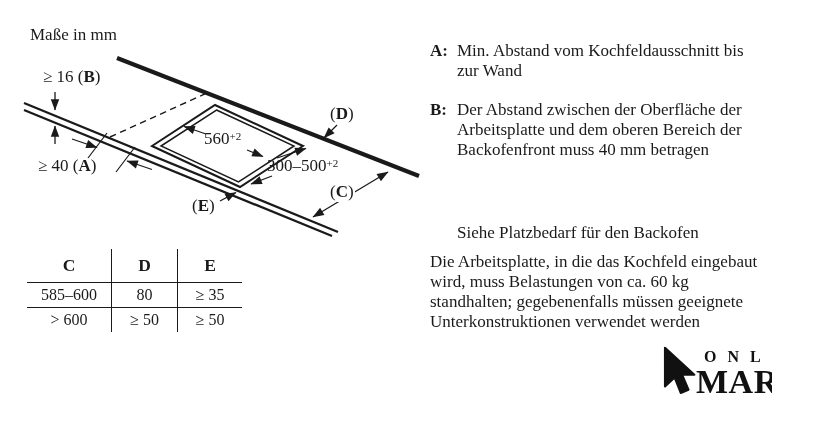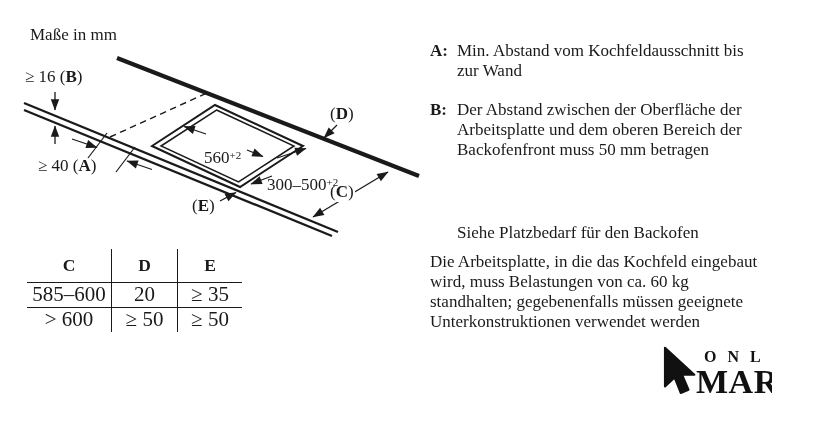--- a/index.html
+++ b/index.html
@@ -3,31 +3,31 @@
 <meta charset="utf-8">
 <style>
   html,body{margin:0;padding:0;background:#fff;}
   .screen{
     position:relative;width:772px;height:440px;background:#fff;overflow:hidden;
     font-family:Liberation Serif, serif;color:#1a1a1a;
   }
   .abs{position:absolute;}
   .lbl{font-size:17px;line-height:20px;white-space:nowrap;}
   .lbl b{font-weight:bold;}
-  .dim{font-size:17px;line-height:19px;white-space:nowrap;margin-top:19px;}
+  .dim{font-size:17px;line-height:19px;white-space:nowrap;}
   .dim sup{font-size:11px;line-height:0;vertical-align:4px;letter-spacing:0;}
   
   svg.diag{position:absolute;left:0;top:0;}
   svg.diag line, svg.diag polygon{stroke:#1a1a1a;fill:none;}
   svg.diag marker path{fill:#1a1a1a;stroke:none;}
   
   .dims-table{position:absolute;left:27px;top:249px;width:215px;display:grid;
     grid-template-columns:84px 66px 65px;grid-template-rows:34px 24.5px 24.5px;}
   .dims-table .cell{display:flex;align-items:center;justify-content:center;
-    font-size:21px;white-space:nowrap;}
+    font-size:16px;white-space:nowrap;}
   .dims-table .head{font-weight:bold;font-size:17.5px;}
   .dims-table .bl{border-left:1.6px solid #1a1a1a;}
   .dims-table .bb{border-bottom:1.6px solid #1a1a1a;}
   
   .noteblock{display:flex;font-size:17px;line-height:20px;}
   .noteblock .nlabel{width:27px;font-weight:bold;flex:0 0 27px;}
   .noteblock .ntext{width:302px;}
   .plain{font-size:17px;line-height:20px;}
   
   .logo{position:absolute;left:660px;top:342px;width:180px;height:95px;}
@@ -86,54 +86,54 @@
     <g>
       <line x1="313" y1="217" x2="388" y2="172" stroke-width="1.3" marker-start="url(#arr)" marker-end="url(#arr)"></line>
     </g>
     <g>
       <line x1="220" y1="201" x2="236" y2="192.5" stroke-width="1.3" marker-end="url(#arr)"></line>
     </g>
   </svg>
 
   <div class="abs lbl" style="left:30px;top:25px;">Maße in mm</div>
 
-  <div class="abs lbl" style="left:25px;top:67px;"><span>≥ 16 (</span><b>B</b><span>)</span></div>
+  <div class="abs lbl" style="left:43px;top:67px;"><span>≥ 16 (</span><b>B</b><span>)</span></div>
 
   <div class="abs lbl" style="left:38px;top:156px;"><span>≥ 40 (</span><b>A</b><span>)</span></div>
 
   <div class="abs lbl" style="left:330px;top:104px;"><span>(</span><b>D</b><span>)</span></div>
 
   <div class="abs lbl cbg" style="left:329px;top:182px;"><span>(</span><b>C</b><span>)</span></div>
 
   <div class="abs lbl" style="left:192px;top:196px;"><span>(</span><b>E</b><span>)</span></div>
 
   <div class="abs dim" style="left:204px;top:129px;"><span>560</span><sup>+2</sup></div>
 
   <div class="abs dim" style="left:267px;top:156px;"><span>300–500</span><sup>+2</sup></div>
 
   <div class="dims-table">
     <div class="cell head bb">C</div>
     <div class="cell head bb bl">D</div>
     <div class="cell head bb bl">E</div>
     <div class="cell bb">585–600</div>
-    <div class="cell bb bl">20</div>
+    <div class="cell bb bl">80</div>
     <div class="cell bb bl">≥ 35</div>
     <div class="cell">&gt; 600</div>
     <div class="cell bl">≥ 50</div>
     <div class="cell bl">≥ 50</div>
   </div>
 
   <div class="abs noteblock" style="left:430px;top:41px;">
     <div class="nlabel">A:</div>
     <div class="ntext">Min. Abstand vom Kochfeldausschnitt bis zur Wand</div>
   </div>
 
   <div class="abs noteblock" style="left:430px;top:100px;">
     <div class="nlabel">B:</div>
-    <div class="ntext">Der Abstand zwischen der Oberfläche der Arbeitsplatte und dem oberen Bereich der Backofenfront muss 50 mm betragen</div>
+    <div class="ntext">Der Abstand zwischen der Oberfläche der Arbeitsplatte und dem oberen Bereich der Backofenfront muss 40 mm betragen</div>
   </div>
 
   <div class="abs plain" style="left:457px;top:191px;white-space:nowrap;margin-top:32px;">Siehe Platzbedarf für den Backofen</div>
 
   <div class="abs plain" style="left:430px;top:252px;width:344px;">Die Arbeitsplatte, in die das Kochfeld eingebaut wird, muss Belastungen von ca. 60 kg standhalten; gegebenenfalls müssen geeignete Unterkonstruktionen verwendet werden</div>
 
   <div class="logo">
     <svg class="abs" style="left:1px;top:4px;" width="40" height="57" viewBox="0 0 30 42">
       <path d="M3,1 L3,30 L10.2,23.2 L14.8,34.8 L20.6,32.4 L15.8,21.2 L25,21.2 Z" fill="#111" stroke="#111" stroke-width="1.6" stroke-linejoin="round"></path>
     </svg>

